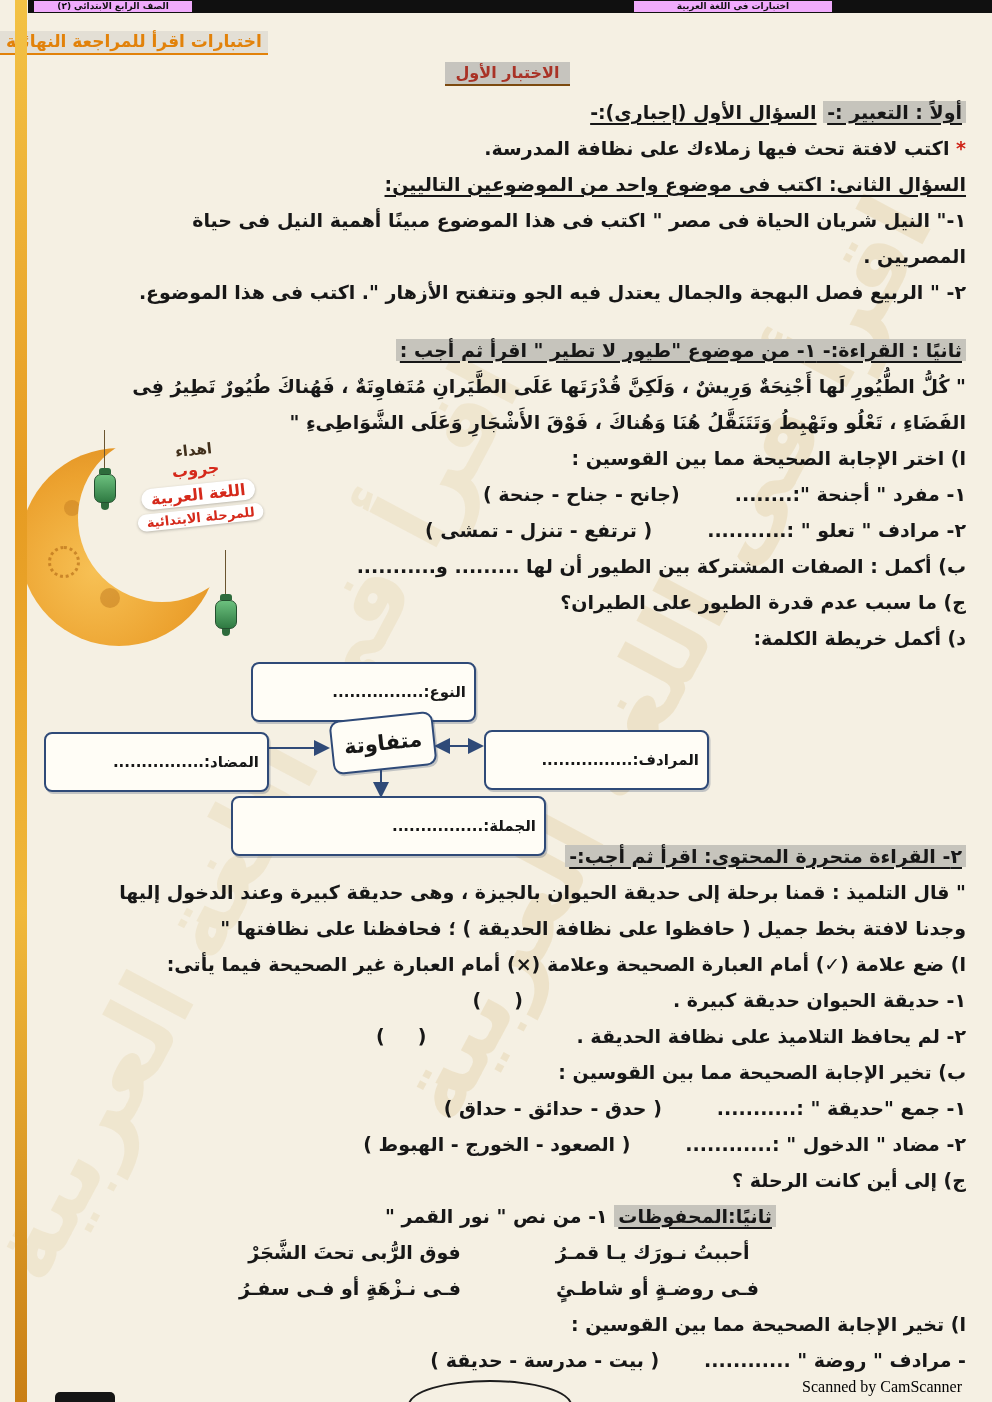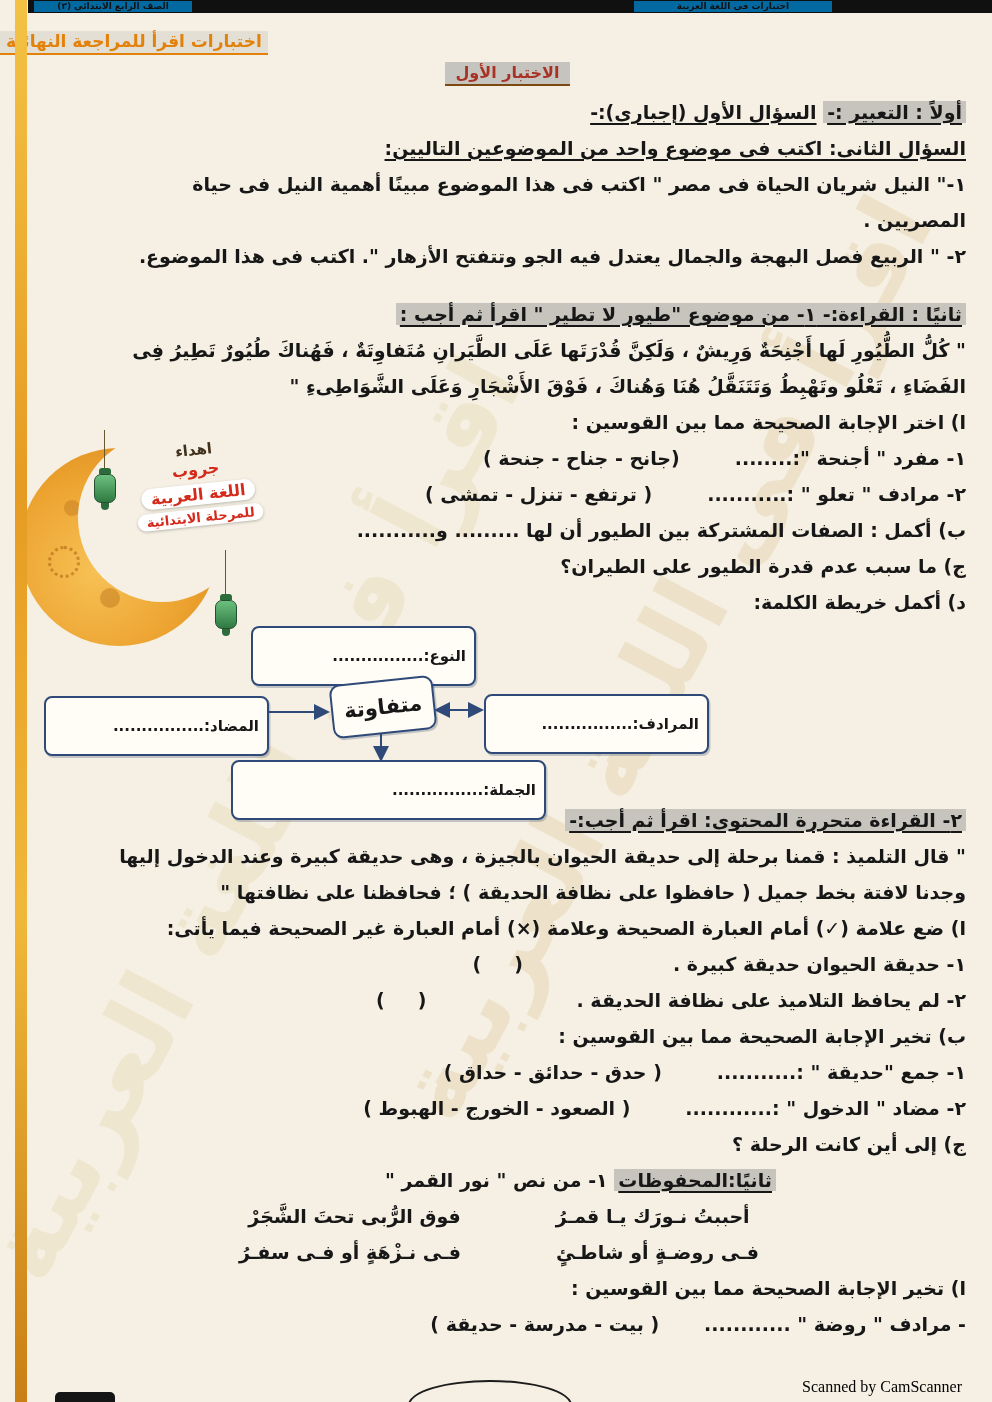--- a/index.html
+++ b/index.html
@@ -1,21 +1,21 @@
 <!DOCTYPE html>
 <html lang="ar" dir="rtl"><head>
 <meta charset="utf-8">
 <style>
   html,body{margin:0;padding:0;background:#888;}
   .page{position:relative;width:992px;height:1402px;background:#f5f0e3;overflow:hidden;
         font-family:"DejaVu Sans",sans-serif;direction:rtl;color:#171717;font-weight:700;}
 
   
   .top-bar{position:absolute;top:0;left:28px;right:0;height:13px;background:#101010;z-index:5;}
-  .bar-box{position:absolute;top:1px;height:11px;background:#0369a1;color:#111;font-size:9px;
+  .bar-box{position:absolute;top:1px;height:11px;background:#f0abfc;color:#111;font-size:9px;
            line-height:11px;text-align:center;font-weight:700;padding:0 4px;white-space:nowrap;overflow:hidden;}
   .bar-left{left:6px;width:150px;}
   .bar-right{right:160px;width:190px;}
 
   
   .left-strip{position:absolute;left:15px;top:0;width:12px;height:1402px;z-index:4;
               background:linear-gradient(180deg,#f3c245,#e69b22 35%,#f0b83a 65%,#c97f15);}
 
   
   .watermark{position:absolute;font-size:100px;color:#c9a04a;opacity:.16;white-space:nowrap;
@@ -111,20 +111,24 @@
     <span>الاختبار الأول</span>
   </div>
 
   <div class="content">
 
     <div class="line">
       <span class="hl u">أولاً : التعبير :-</span>
       <span class="u">السؤال الأول (إجبارى):-</span>
     </div>
     <div class="line">
+      <span class="red">*</span>
+      <span>اكتب لافتة تحث فيها زملاءك على نظافة المدرسة.</span>
+    </div>
+    <div class="line">
       <span class="u">السؤال الثانى: اكتب فى موضوع واحد من الموضوعين التاليين:</span>
     </div>
     <div class="line">١-" النيل شريان الحياة فى مصر " اكتب فى هذا الموضوع مبينًا أهمية النيل فى حياة</div>
     <div class="line">المصريين .</div>
     <div class="line">٢- " الربيع فصل البهجة والجمال يعتدل فيه الجو وتتفتح الأزهار ". اكتب فى هذا الموضوع.</div>
 
     <div class="line sec-gap">
       <span class="hl u">ثانيًا : القراءة:- ١- من موضوع "طيور لا تطير " اقرأ ثم أجب :</span>
     </div>
     <div class="line">" كُلُّ الطُّيُورِ لَها أَجْنِحَةٌ وَرِيشٌ ، وَلَكِنَّ قُدْرَتَها عَلَى الطَّيَرانِ مُتَفاوِتَةٌ ، فَهُناكَ طُيُورٌ تَطِيرُ فِى</div>

